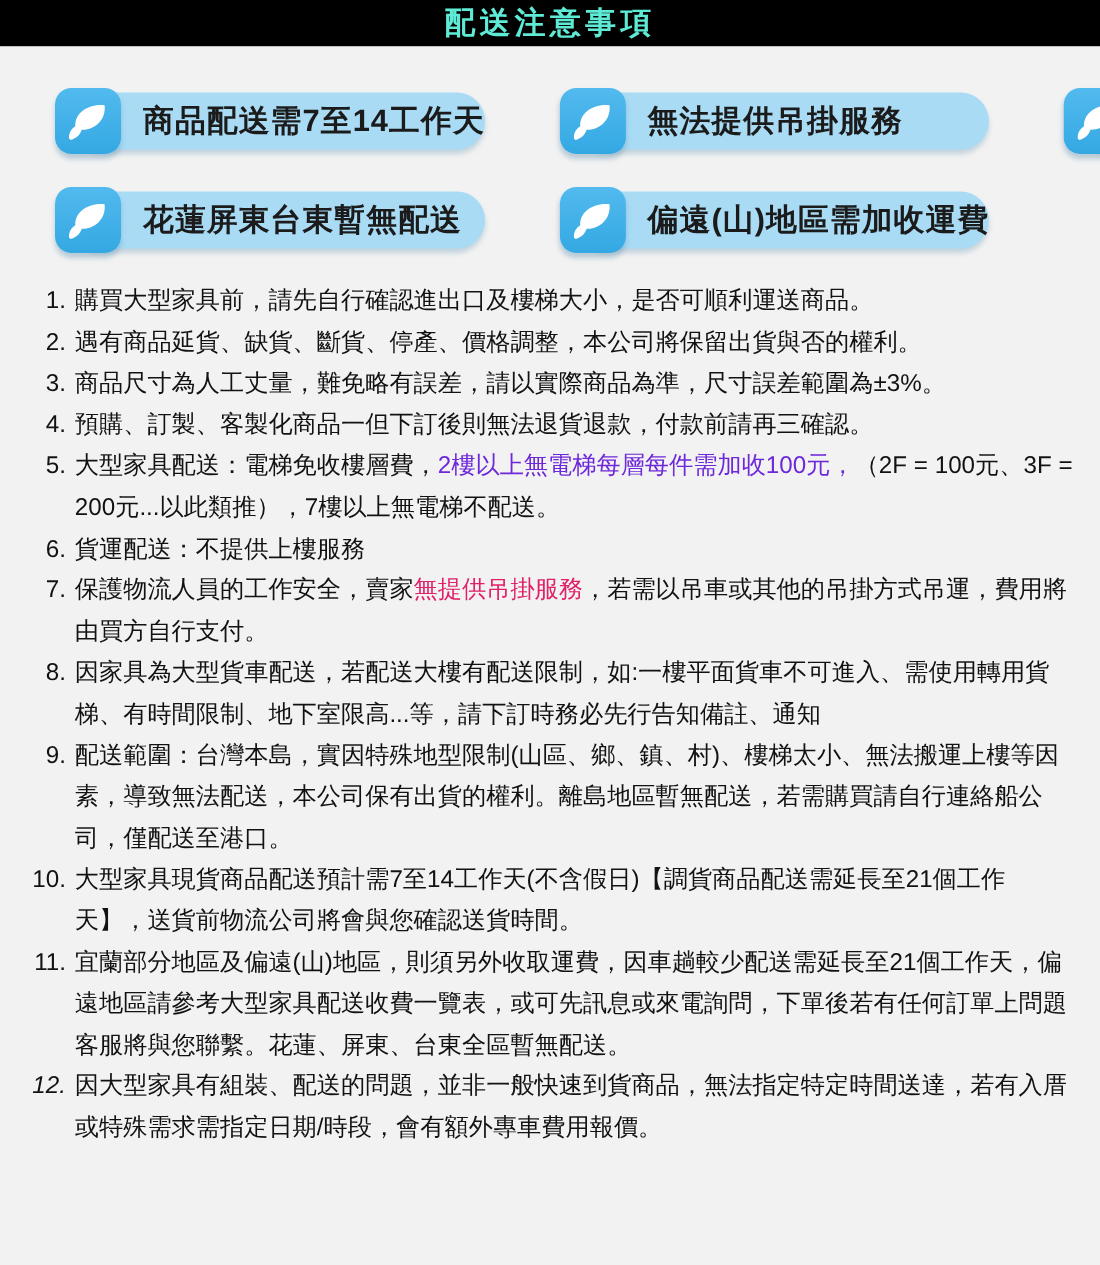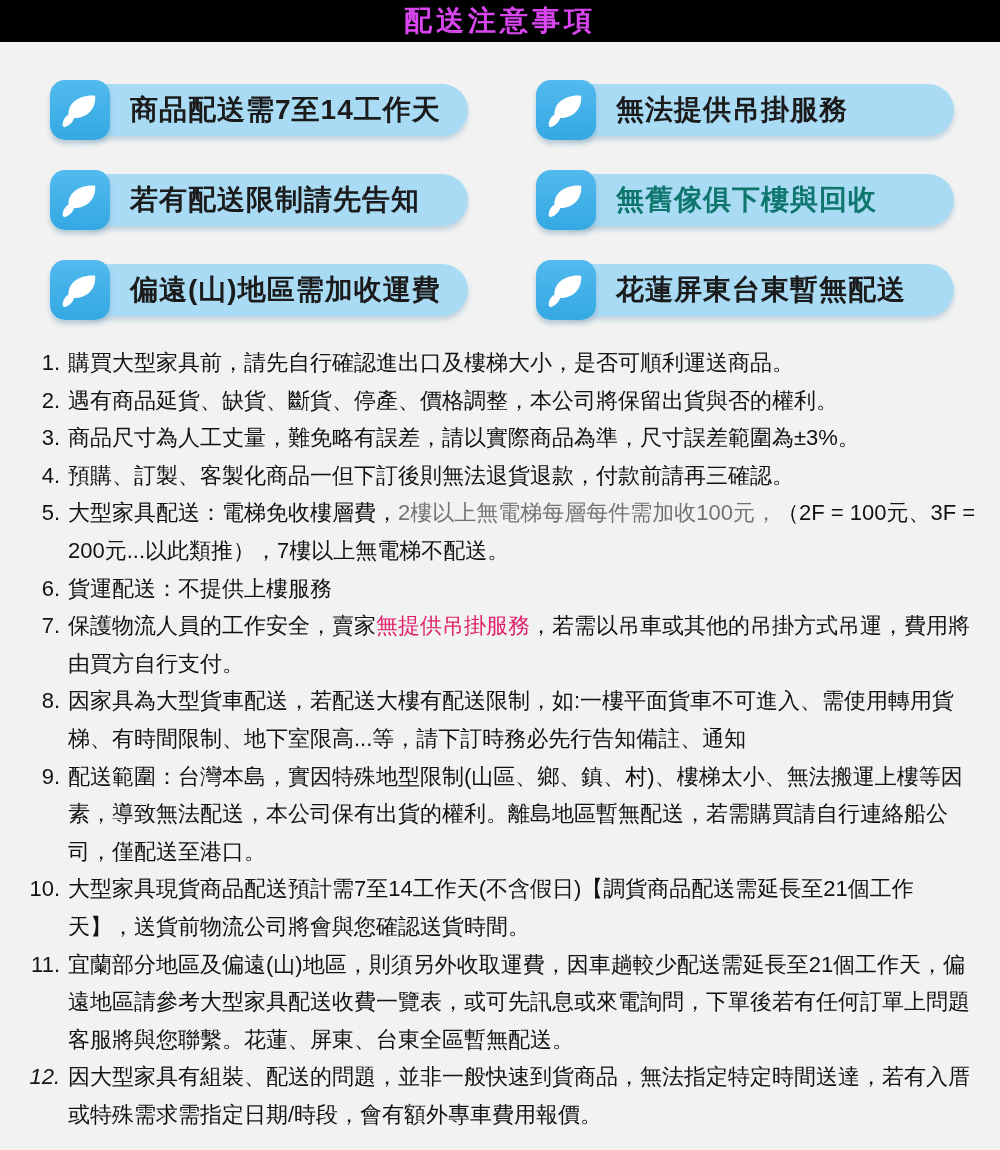--- a/index.html
+++ b/index.html
@@ -12,21 +12,21 @@
   
   .header{
     height:42px;background:#000;
     display:flex;align-items:center;justify-content:center;
   }
   .header h1{
     margin:0;color:#fff;font-size:28px;font-weight:bold;letter-spacing:4px;
   }
   
   .badges{
-    display:grid;grid-template-columns:1fr 1fr;
+    display:grid;grid-template-columns:1fr 1fr 1fr 1fr;
     column-gap:68px;row-gap:30px;
     padding:38px 46px 0 50px;
   }
   .badge{display:flex;align-items:center;height:60px;}
   .badge-icon{
     flex:0 0 60px;width:60px;height:60px;border-radius:15px;
     background:linear-gradient(180deg,#52baee,#34a8e3);
     position:relative;z-index:2;
     display:flex;align-items:center;justify-content:center;
     box-shadow:0 4px 5px rgba(90,140,170,.38);
@@ -48,21 +48,21 @@
   .note{
     display:flex;font-size:22px;line-height:37.6px;color:#121212;
   }
   .note-num{flex:0 0 44px;text-align:right;margin-right:8px;}
   .note-text{flex:1;}
 </style>
 </head>
 <body>
 
 <header class="header" style="background: rgb(0, 0, 0);">
-  <h1 style="color: #d946ef;">配送注意事項</h1>
+  <h1 style="color: #5eead4;">配送注意事項</h1>
 </header>
 
 <section class="badges">
     <div class="badge">
       <span class="badge-icon" style="background: linear-gradient(rgb(82, 186, 238), rgb(52, 168, 227));">
         <svg viewBox="0 0 64 64" width="46" height="46" aria-hidden="true">
           <path d="M16 40 C 14 23 31 10 53 12 C 55 29 42 43 25 43 C 21 43 18 42 16 40 Z" fill="#ffffff"></path>
           <path d="M8 54 C 7 44 15 36 25 37 C 25 47 18 54 10 56 Z" fill="#ffffff"></path>
         </svg>
       </span>
@@ -104,32 +104,32 @@
       </span>
     </div>
     <div class="badge">
       <span class="badge-icon" style="background: linear-gradient(rgb(82, 186, 238), rgb(52, 168, 227));">
         <svg viewBox="0 0 64 64" width="46" height="46" aria-hidden="true">
           <path d="M16 40 C 14 23 31 10 53 12 C 55 29 42 43 25 43 C 21 43 18 42 16 40 Z" fill="#ffffff"></path>
           <path d="M8 54 C 7 44 15 36 25 37 C 25 47 18 54 10 56 Z" fill="#ffffff"></path>
         </svg>
       </span>
       <span class="badge-pill" style="background: rgb(169, 219, 245);">
-        <span class="badge-label" style="color: rgb(27, 27, 27);">偏遠(山)地區需加收運費</span>
+        <span class="badge-label" style="color: rgb(27, 27, 27);">花蓮屏東台東暫無配送</span>
       </span>
     </div>
     <div class="badge">
       <span class="badge-icon" style="background: linear-gradient(rgb(82, 186, 238), rgb(52, 168, 227));">
         <svg viewBox="0 0 64 64" width="46" height="46" aria-hidden="true">
           <path d="M16 40 C 14 23 31 10 53 12 C 55 29 42 43 25 43 C 21 43 18 42 16 40 Z" fill="#ffffff"></path>
           <path d="M8 54 C 7 44 15 36 25 37 C 25 47 18 54 10 56 Z" fill="#ffffff"></path>
         </svg>
       </span>
       <span class="badge-pill" style="background: rgb(169, 219, 245);">
-        <span class="badge-label" style="color: rgb(27, 27, 27);">花蓮屏東台東暫無配送</span>
+        <span class="badge-label" style="color: rgb(27, 27, 27);">偏遠(山)地區需加收運費</span>
       </span>
     </div>
   </section>
 
 <ol class="notes">
     <li class="note">
       <span class="note-num" style="color: rgb(18, 18, 18);">1.</span>
       <span class="note-text"><span>購買大型家具前，請先自行確認進出口及樓梯大小，是否可順利運送商品。</span></span>
     </li>
     <li class="note">
@@ -139,21 +139,21 @@
     <li class="note">
       <span class="note-num" style="color: rgb(18, 18, 18);">3.</span>
       <span class="note-text"><span>商品尺寸為人工丈量，難免略有誤差，請以實際商品為準，尺寸誤差範圍為±3%。</span></span>
     </li>
     <li class="note">
       <span class="note-num" style="color: rgb(18, 18, 18);">4.</span>
       <span class="note-text"><span>預購、訂製、客製化商品一但下訂後則無法退貨退款，付款前請再三確認。</span></span>
     </li>
     <li class="note">
       <span class="note-num" style="color: rgb(18, 18, 18);">5.</span>
-      <span class="note-text"><span>大型家具配送：電梯免收樓層費，</span><span style="color: #737373;">2樓以上無電梯每層每件需加收100元，</span><span>（2F = 100元、3F = 200元...以此類推），7樓以上無電梯不配送。</span></span>
+      <span class="note-text"><span>大型家具配送：電梯免收樓層費，</span><span style="color: #6d28d9;">2樓以上無電梯每層每件需加收100元，</span><span>（2F = 100元、3F = 200元...以此類推），7樓以上無電梯不配送。</span></span>
     </li>
     <li class="note">
       <span class="note-num" style="color: rgb(18, 18, 18);">6.</span>
       <span class="note-text"><span>貨運配送：不提供上樓服務</span></span>
     </li>
     <li class="note">
       <span class="note-num" style="color: rgb(18, 18, 18);">7.</span>
       <span class="note-text"><span>保護物流人員的工作安全，賣家</span><span style="color: rgb(224, 32, 104); margin-top: 40px;">無提供吊掛服務</span><span>，若需以吊車或其他的吊掛方式吊運，費用將由買方自行支付。</span></span>
     </li>
     <li class="note">

